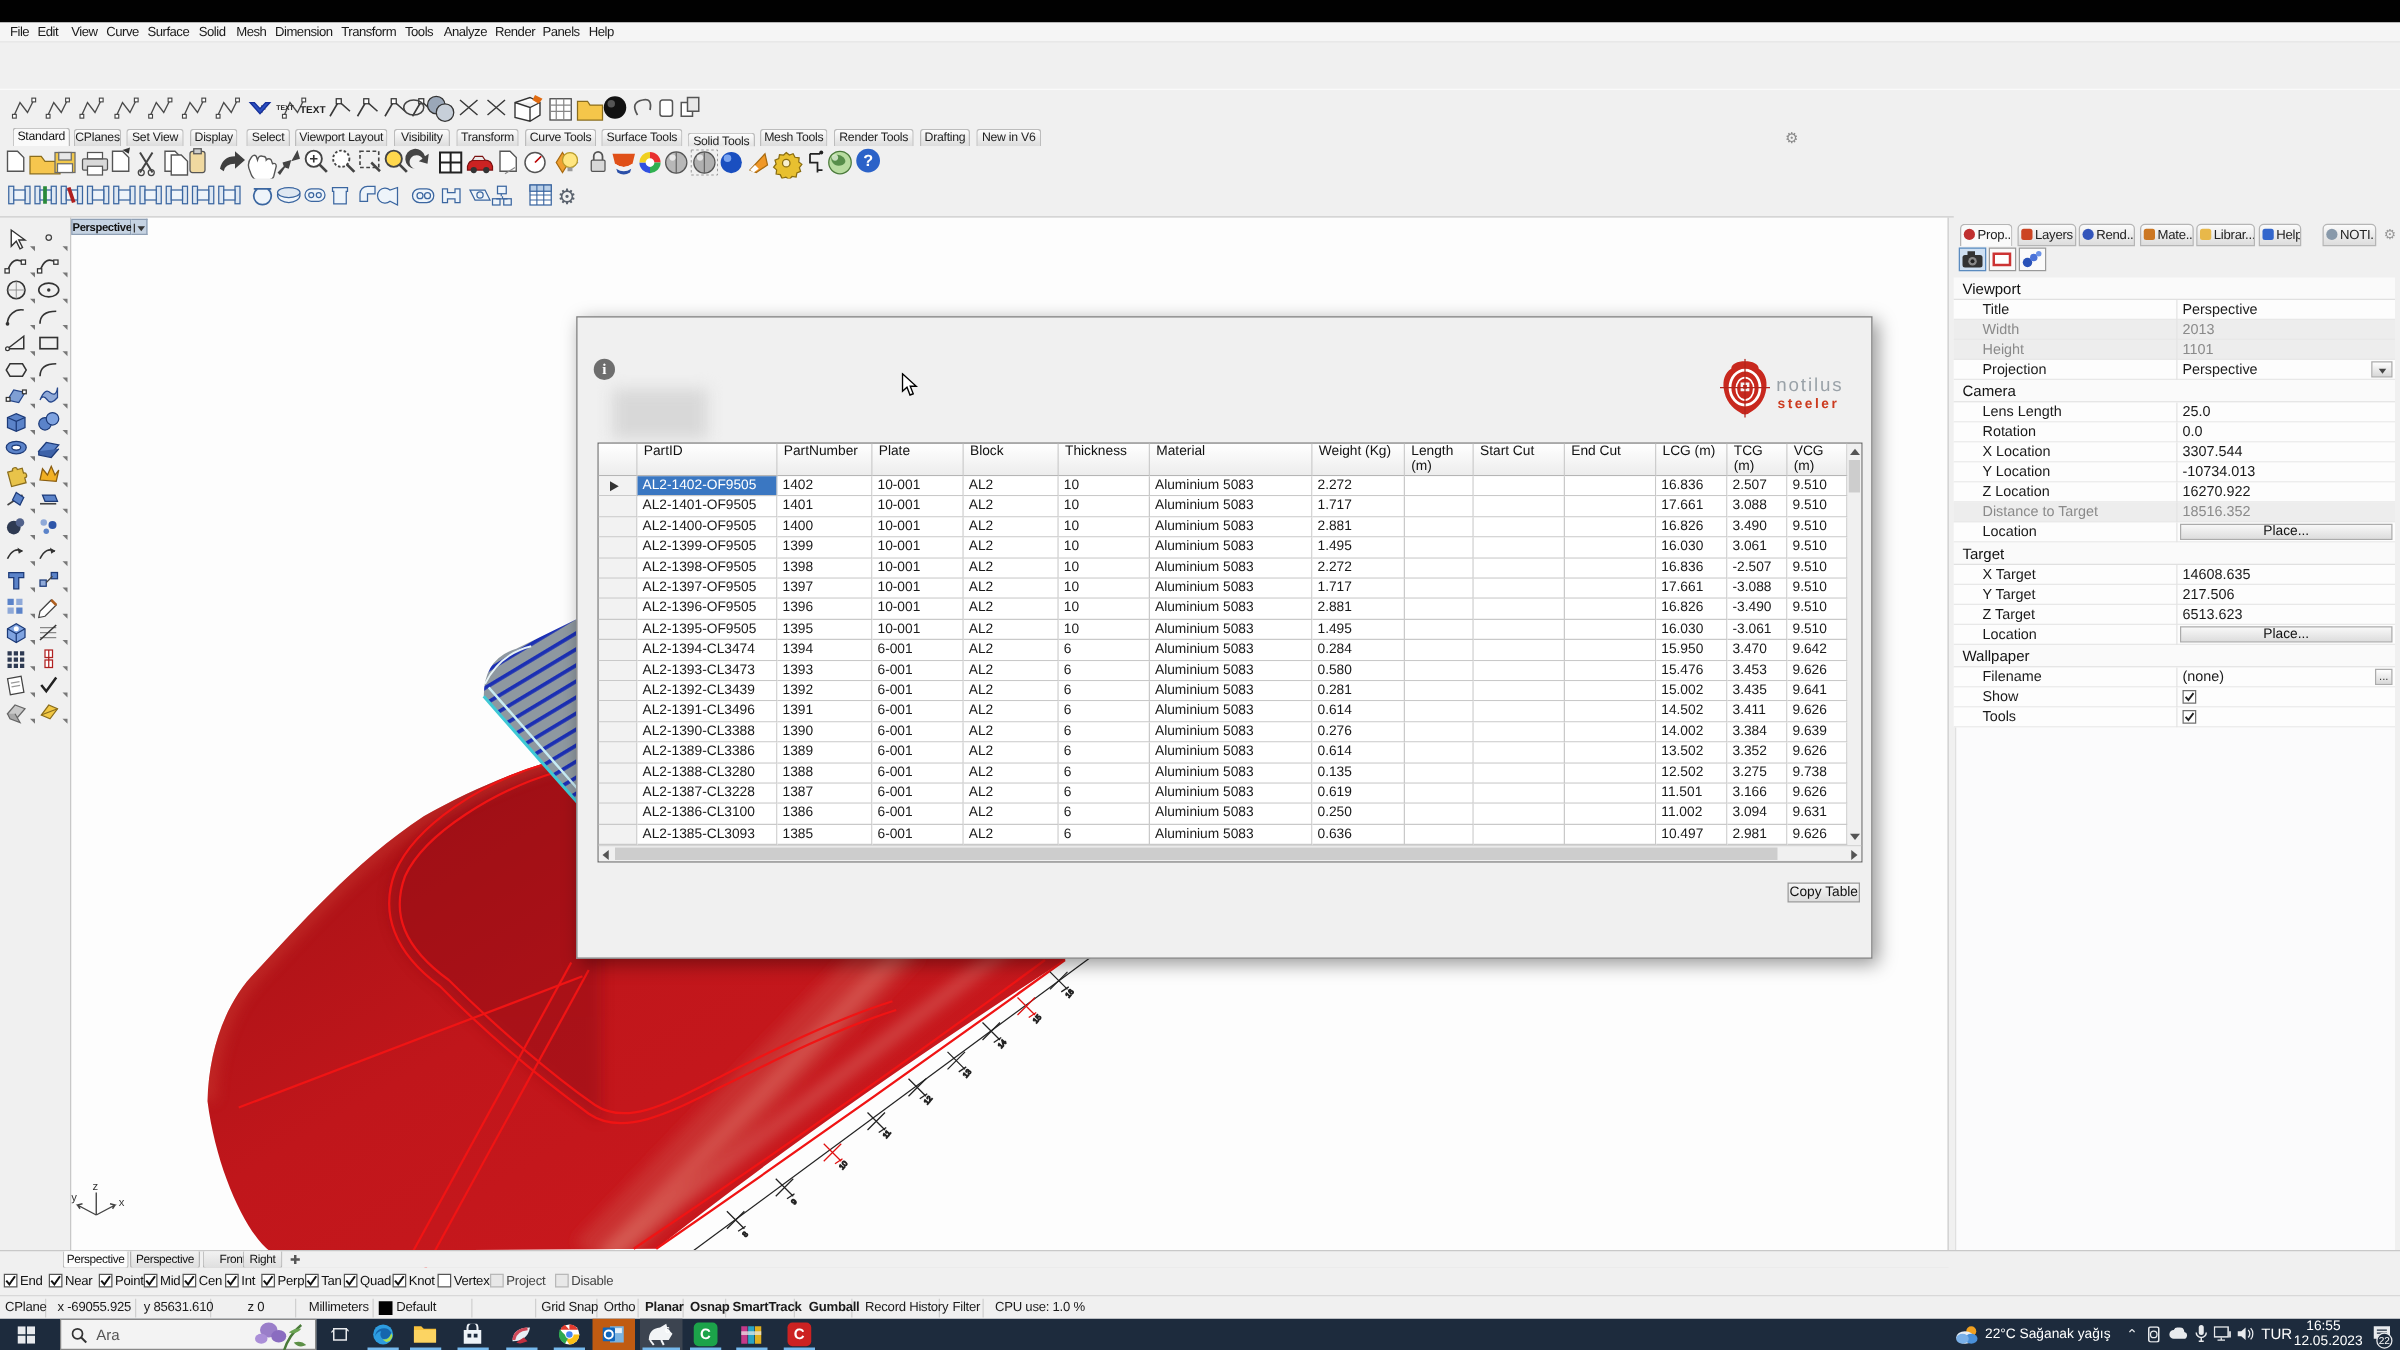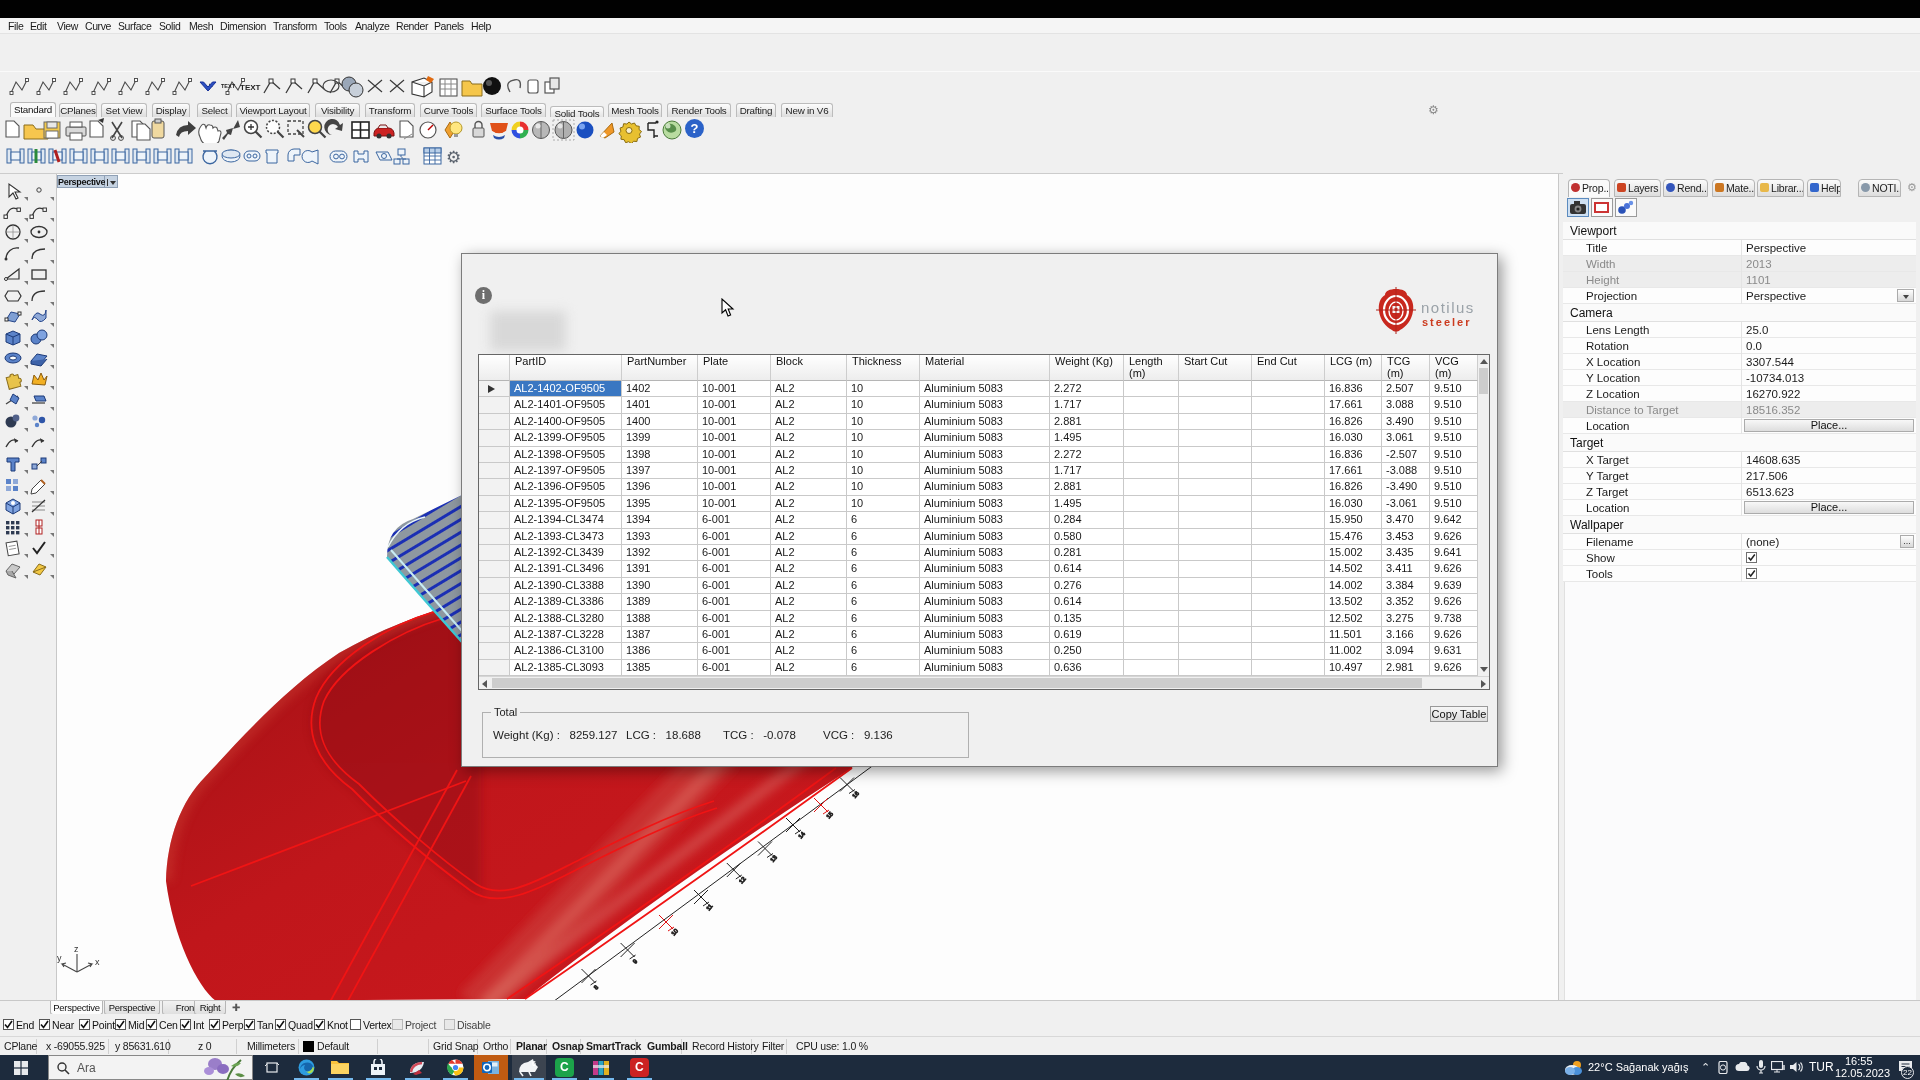--- a/index.html
+++ b/index.html
@@ -917,27 +917,20 @@
         </div>
 <div class="abs" style="left:1px;top:13px;width:9px;height:26px;background:#cdcdcd;"></div>
 <div class="abs" style="left:2px;bottom:4px;width:0;height:0;border-left:4px solid transparent;border-right:4px solid transparent;border-top:5px solid #555;"></div>
 </div>
 <div class="abs" style="left:0;top:321px;width:1010px;height:13px;background:#f0f0f0;border-top:1px solid #d5d5d5;">
 <div class="abs" style="left:3px;top:3px;width:0;height:0;border-top:4px solid transparent;border-bottom:4px solid transparent;border-right:5px solid #555;"></div>
 <div class="abs" style="left:13px;top:1px;width:930px;height:10px;background:#cdcdcd;"></div>
 <div class="abs" style="right:3px;top:3px;width:0;height:0;border-top:4px solid transparent;border-bottom:4px solid transparent;border-left:5px solid #555;"></div>
 </div>
 </div>
-<div class="abs" style="left:482px;top:712px;width:487px;height:46px;border:1px solid #b0b0b0;z-index:6;">
-<div class="abs txt" style="left:8px;top:-7px;background:#f0f0f0;padding:0 3px;font-size:11px;color:#222;">Total</div>
-<div class="abs txt" style="left:10px;top:16px;font-size:11.5px;color:#222;">Weight (Kg) :&nbsp;&nbsp;&nbsp;8259.127</div>
-<div class="abs txt" style="left:143px;top:16px;font-size:11.5px;color:#222;">LCG :&nbsp;&nbsp;&nbsp;18.688</div>
-<div class="abs txt" style="left:240px;top:16px;font-size:11.5px;color:#222;">TCG :&nbsp;&nbsp;&nbsp;-0.078</div>
-<div class="abs txt" style="left:340px;top:16px;font-size:11.5px;color:#222;">VCG :&nbsp;&nbsp;&nbsp;9.136</div>
-</div>
 <div class="abs" style="left:1430px;top:706px;width:58px;height:16px;background:linear-gradient(#f6f6f6,#dddddd);border:1px solid #999;font-size:11px;color:#111;text-align:center;line-height:15px;z-index:6;">Copy Table</div>
 <div class="abs" style="left:0;top:1000px;width:1920px;height:14px;background:#f0f0f0;border-top:1px solid #c8c8c8;">
 <div class="abs" style="left:50px;top:0;width:53px;height:14px;background:#fcfcfc;border:1px solid #b5b5b5;border-top:none;border-radius:0 0 3px 3px;font-size:9.5px;letter-spacing:-0.3px;color:#111;text-align:center;line-height:13px;">Perspective</div>
 <div class="abs" style="left:104px;top:0;width:56px;height:14px;background:linear-gradient(#f2f2f2,#dfdfdf);border:1px solid #b5b5b5;border-top:none;border-radius:0 0 3px 3px;font-size:9.5px;letter-spacing:-0.3px;color:#111;text-align:center;line-height:13px;">Perspective</div>
 <div class="abs" style="left:162px;top:0;width:48px;height:14px;background:linear-gradient(#f2f2f2,#dfdfdf);border:1px solid #b5b5b5;border-top:none;border-radius:0 0 3px 3px;font-size:9.5px;letter-spacing:-0.3px;color:#111;text-align:center;line-height:13px;">Front</div>
 <div class="abs" style="left:194px;top:0;width:32px;height:14px;background:linear-gradient(#f2f2f2,#dfdfdf);border:1px solid #b5b5b5;border-top:none;border-radius:0 0 3px 3px;font-size:9.5px;letter-spacing:-0.3px;color:#111;text-align:center;line-height:13px;">Right</div>
 <div class="abs txt" style="left:232px;top:1px;font-size:10px;color:#555;">✚</div>
 </div>
 <div class="abs" style="left:0;top:1014px;width:1920px;height:22px;background:#f0f0f0;">
 <div class="abs" style="left:3px;top:5px;width:11px;height:11px;background:#fff;border:1px solid #555;">

